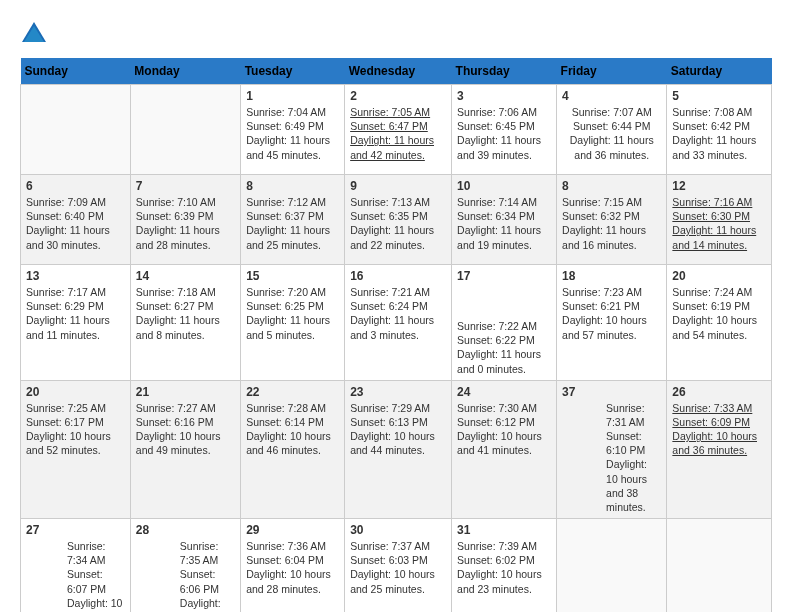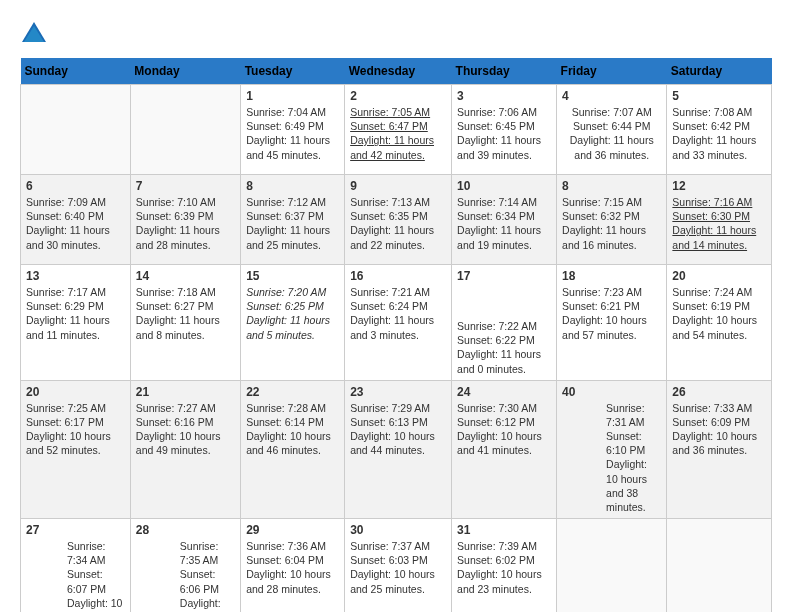--- a/index.html
+++ b/index.html
@@ -214,21 +214,21 @@
 Daylight: 11 hours and 11 minutes.</div>
         </td>
         <td>
           <span class="day-num">14</span>
           <div class="day-info" style="white-space: pre-line;">Sunrise: 7:18 AM
 Sunset: 6:27 PM
 Daylight: 11 hours and 8 minutes.</div>
         </td>
         <td>
           <span class="day-num">15</span>
-          <div class="day-info" style="white-space: pre-line; font-style: italic;">Sunrise: 7:20 AM
+          <div class="day-info" style="white-space: pre-line;">Sunrise: 7:20 AM
 Sunset: 6:25 PM
 Daylight: 11 hours and 5 minutes.</div>
         </td>
         <td>
           <span class="day-num">16</span>
           <div class="day-info" style="white-space: pre-line;">Sunrise: 7:21 AM
 Sunset: 6:24 PM
 Daylight: 11 hours and 3 minutes.</div>
         </td>
         <td>
@@ -275,28 +275,28 @@
 Sunset: 6:13 PM
 Daylight: 10 hours and 44 minutes.</div>
         </td>
         <td>
           <span class="day-num">24</span>
           <div class="day-info" style="white-space: pre-line;">Sunrise: 7:30 AM
 Sunset: 6:12 PM
 Daylight: 10 hours and 41 minutes.</div>
         </td>
         <td>
-          <span class="day-num">40</span>
+          <span class="day-num">37</span>
           <div class="day-info" style="white-space: pre-line; margin-left: 44px;">Sunrise: 7:31 AM
 Sunset: 6:10 PM
 Daylight: 10 hours and 38 minutes.</div>
         </td>
         <td>
           <span class="day-num">26</span>
-          <div class="day-info" style="white-space: pre-line;">Sunrise: 7:33 AM
+          <div class="day-info" style="white-space: pre-line; text-decoration: underline;">Sunrise: 7:33 AM
 Sunset: 6:09 PM
 Daylight: 10 hours and 36 minutes.</div>
         </td>
       </tr>
       <tr>
         <td>
           <span class="day-num">27</span>
           <div class="day-info" style="white-space: pre-line; margin-left: 41px;">Sunrise: 7:34 AM
 Sunset: 6:07 PM
 Daylight: 10 hours and 33 minutes.</div>

